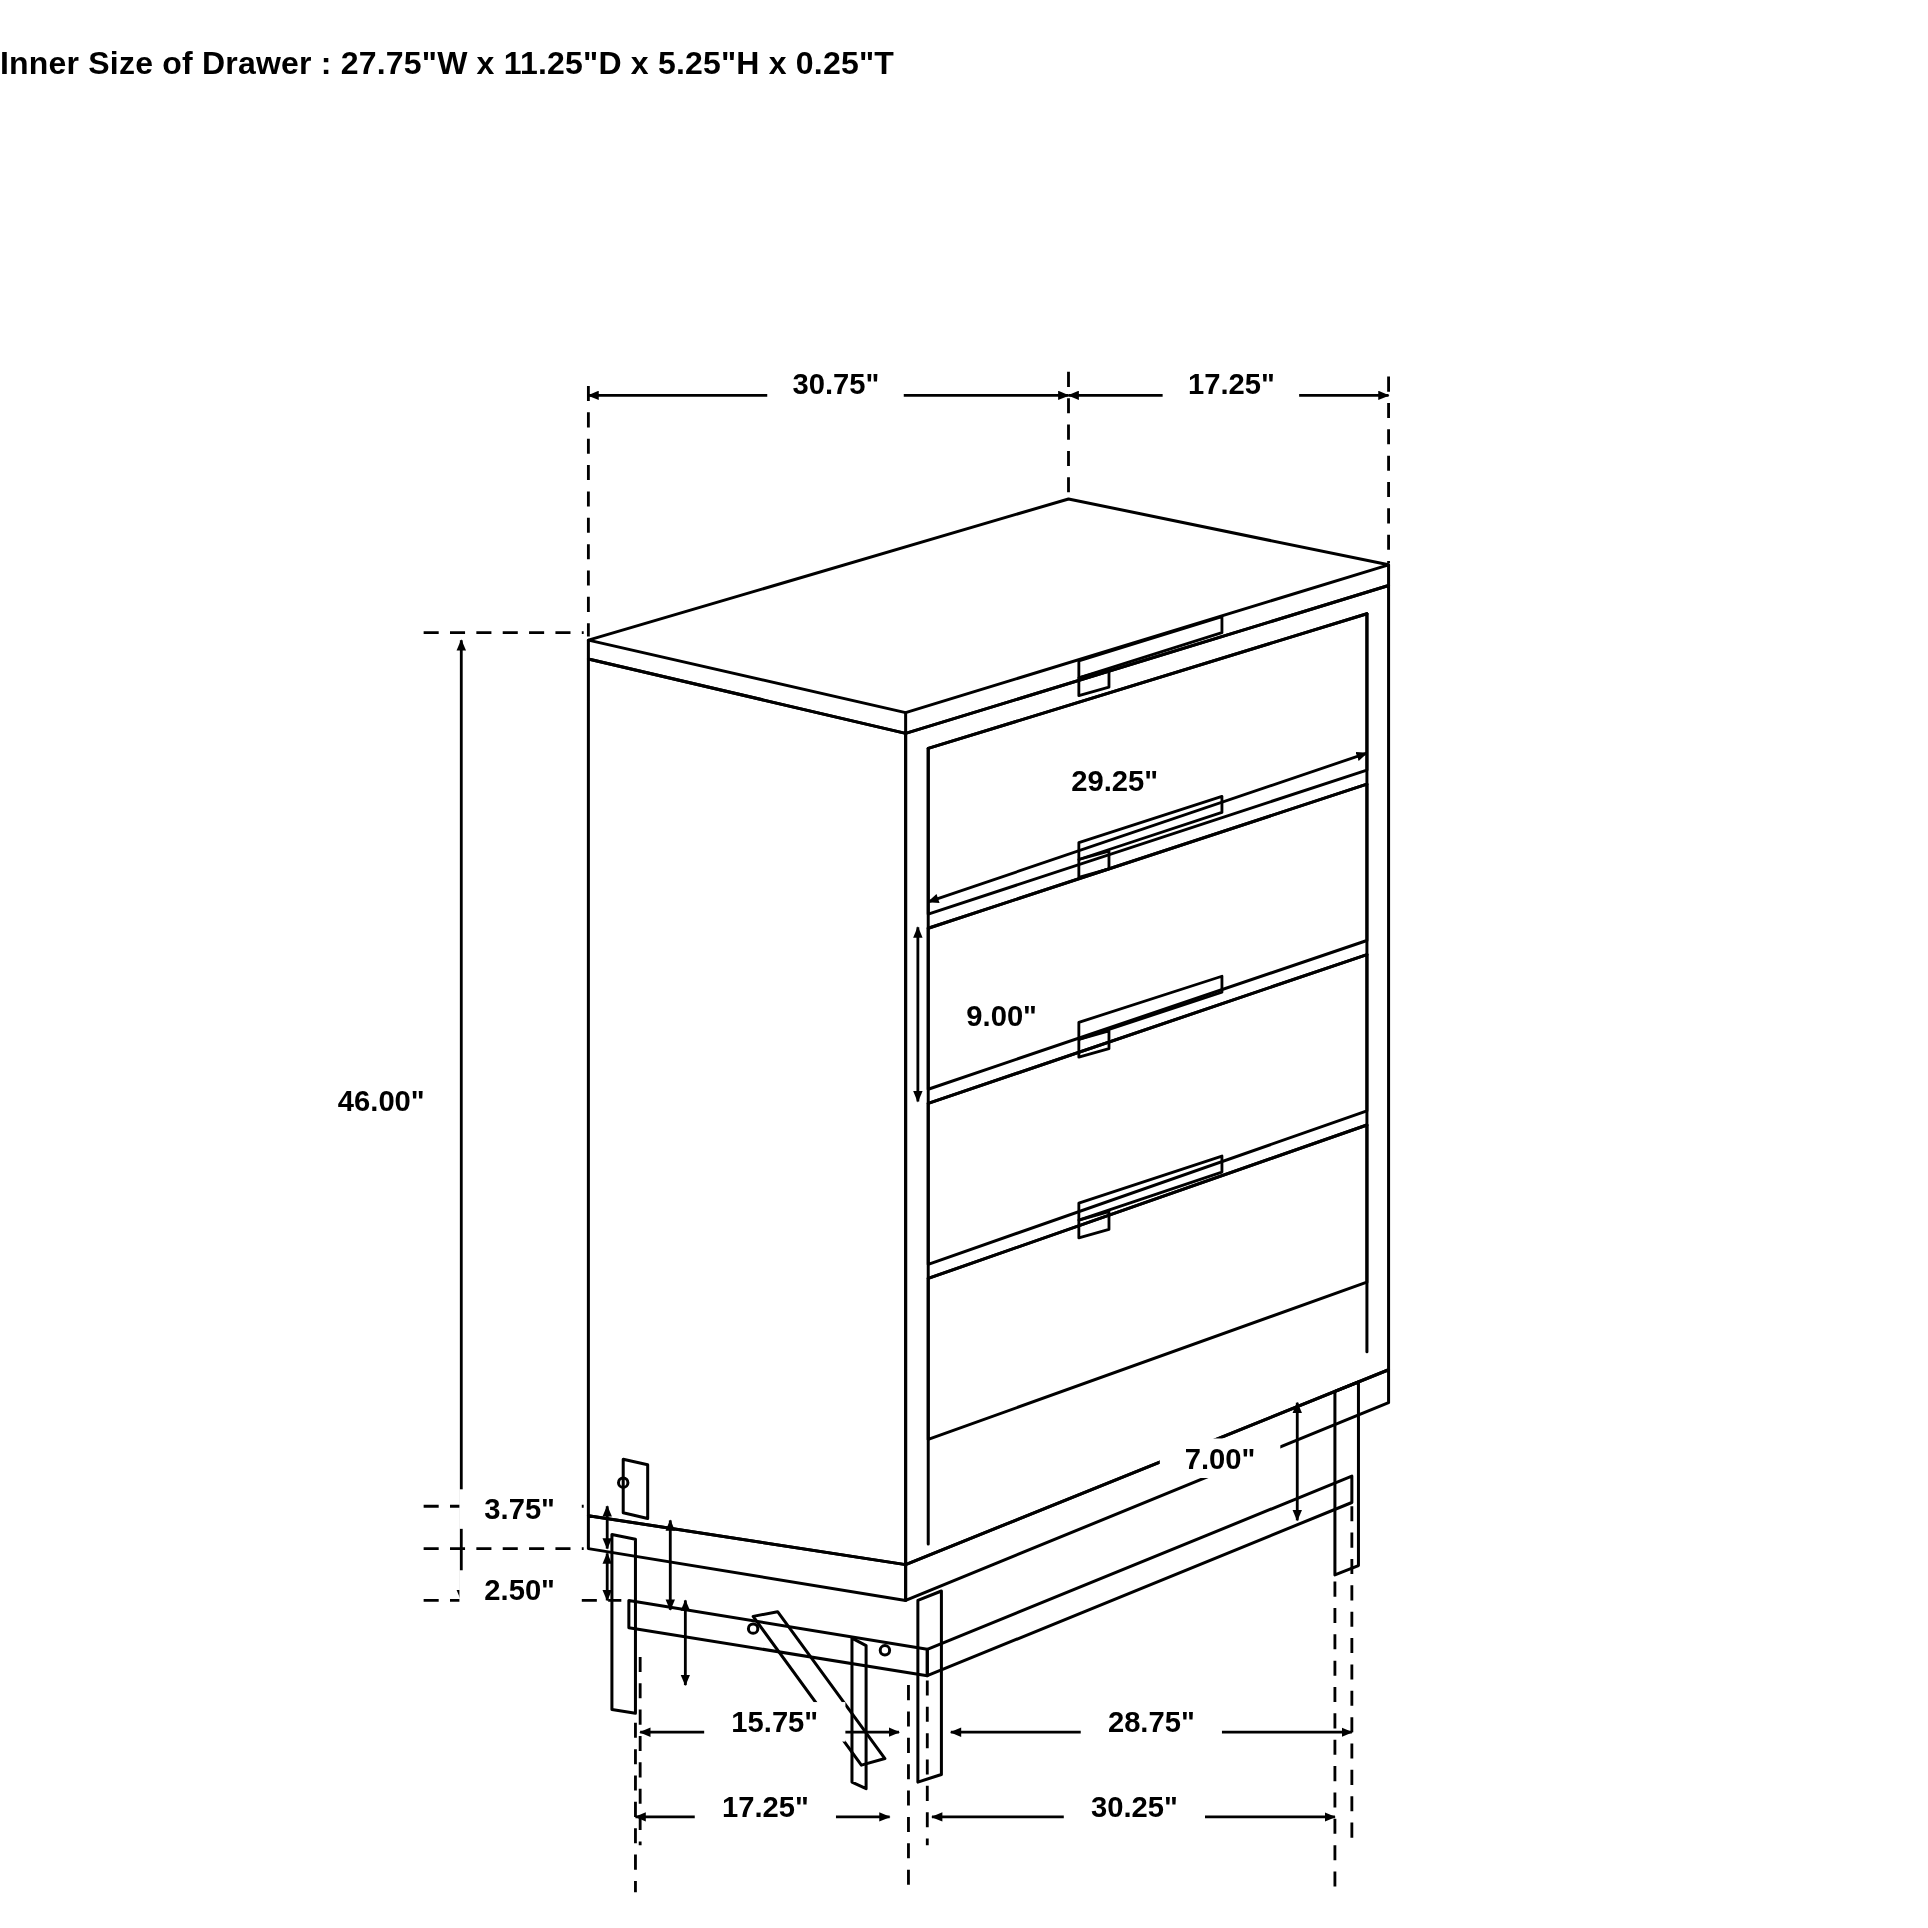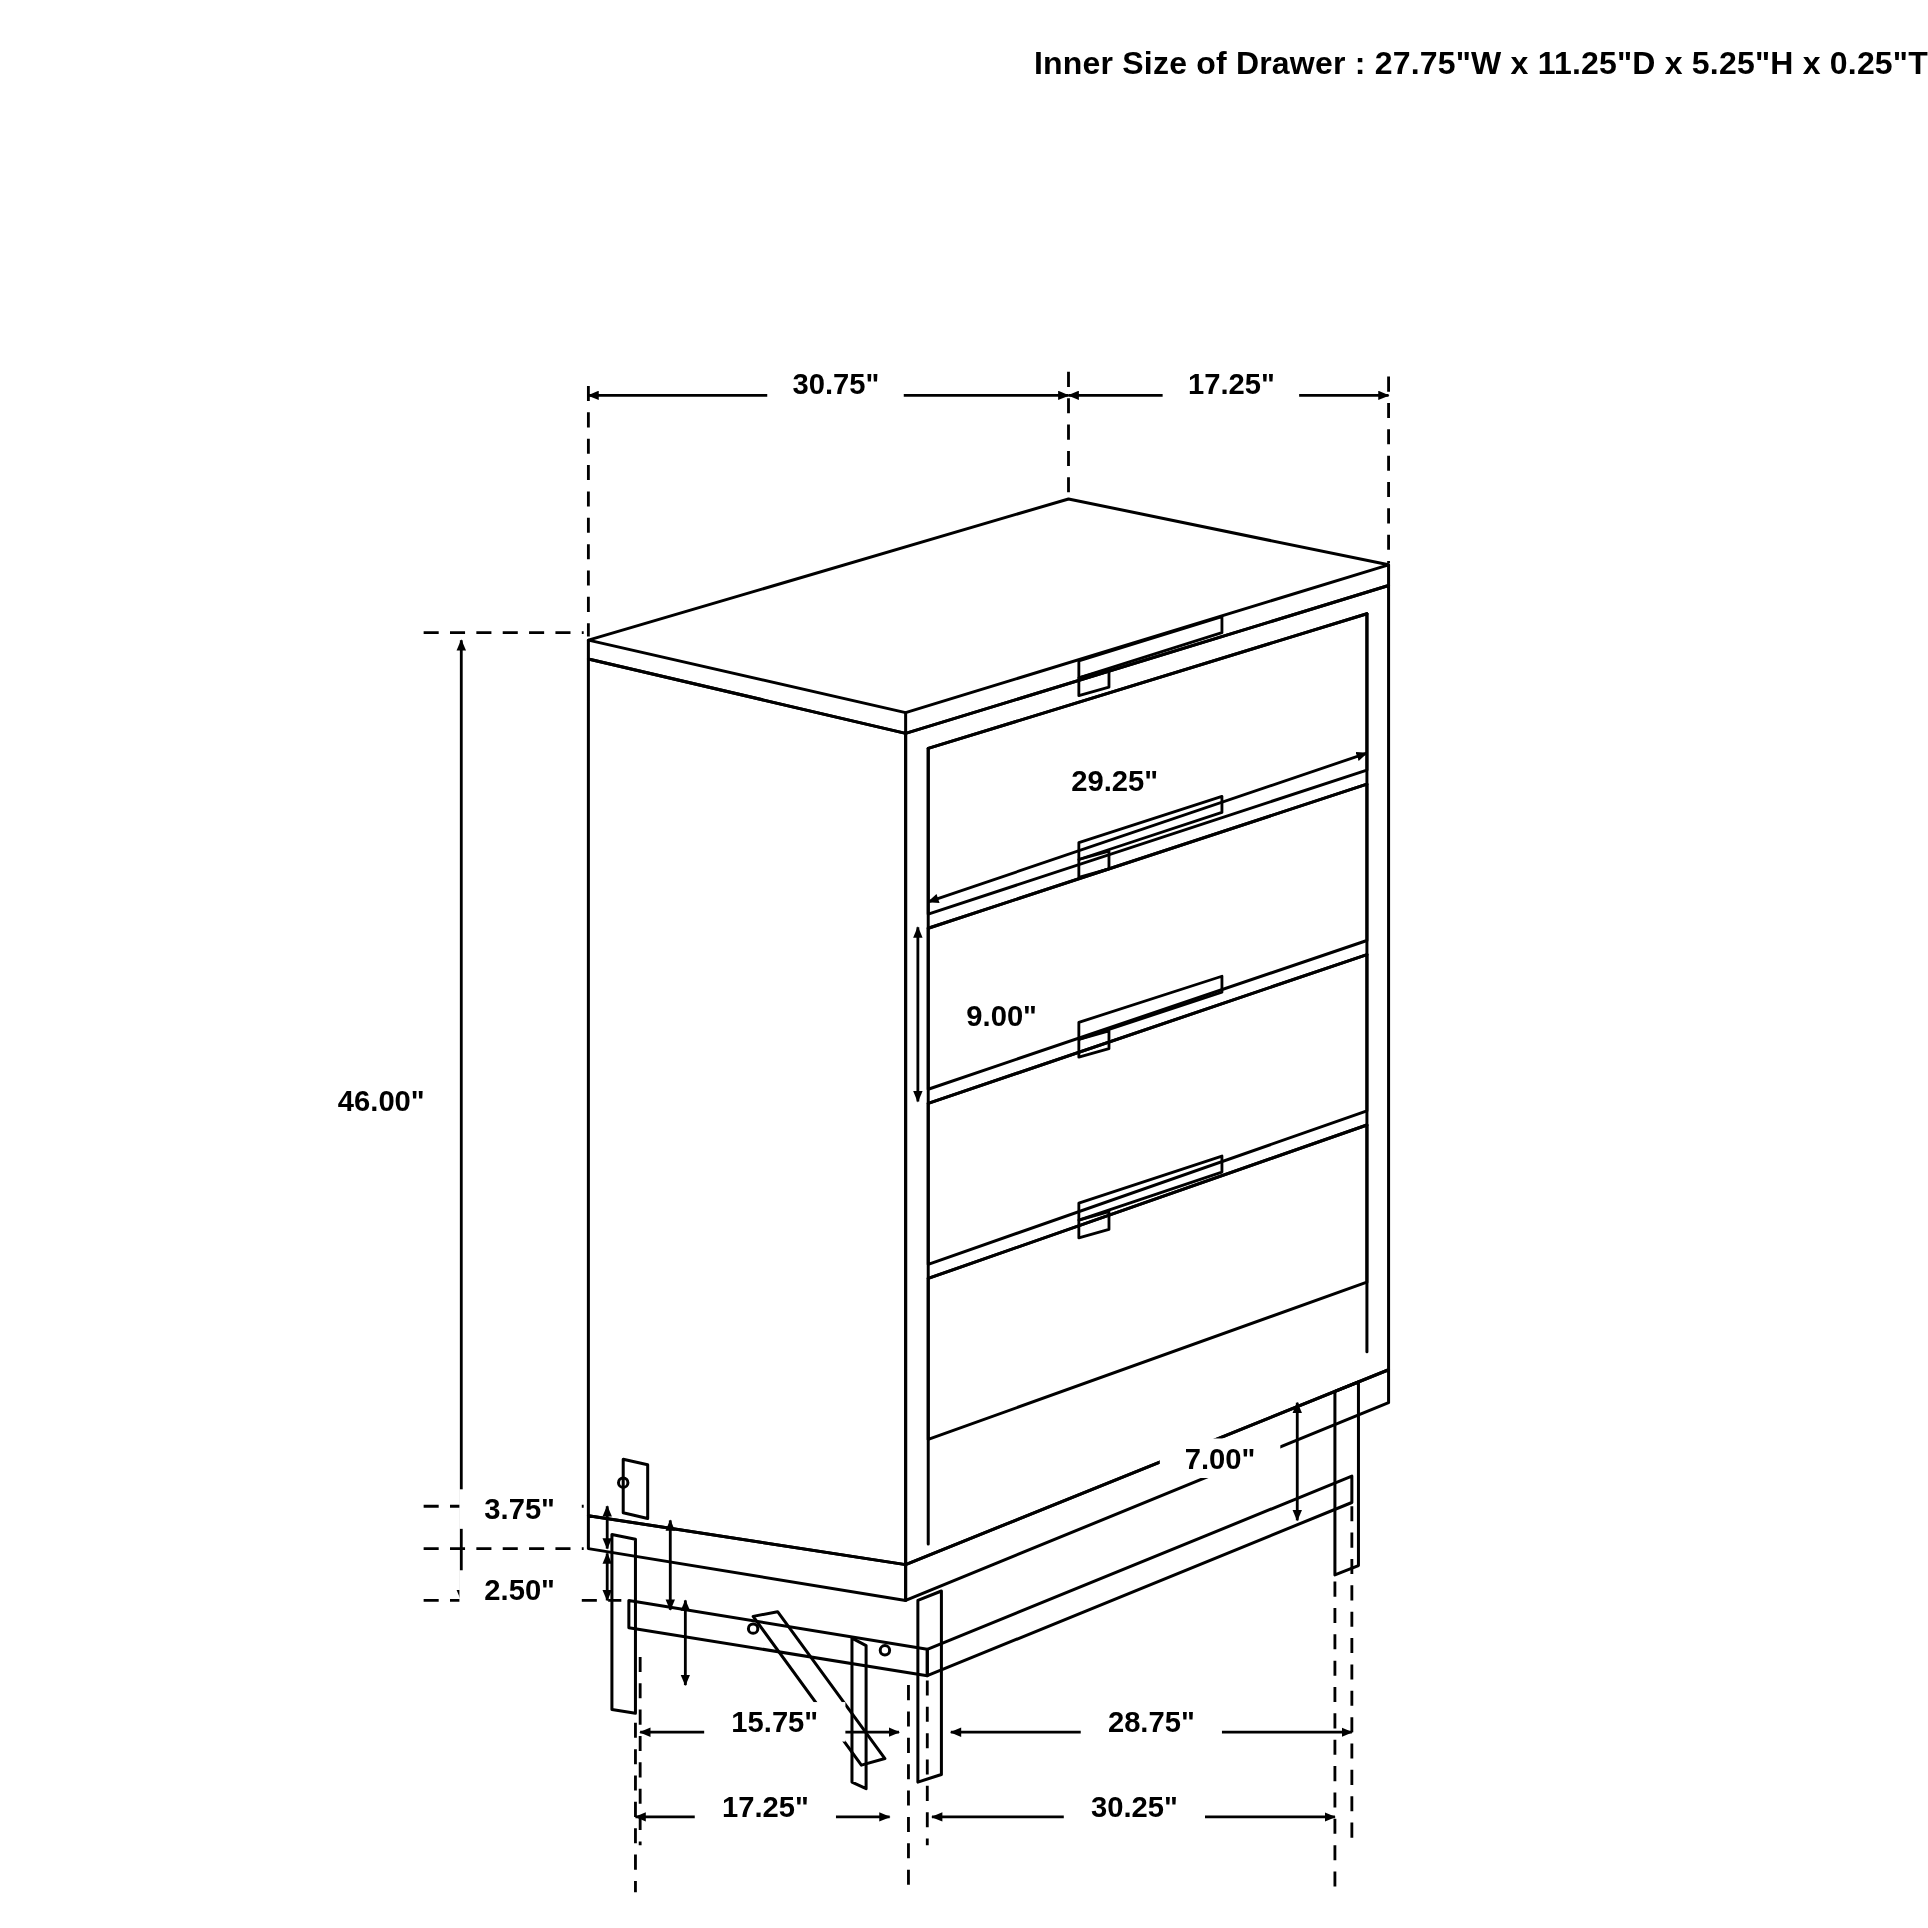--- a/index.html
+++ b/index.html
@@ -17,21 +17,21 @@
   #stage {
     position: relative;
     width: 1928px;
     height: 1928px;
   }
   #title {
     position: absolute;
     top: 45px;
     left: 0;
     width: 1928px;
-    text-align: right;
+    text-align: left;
     font-size: 32px;
     font-weight: bold;
     letter-spacing: 0.2px;
   }
   svg#drawing {
     position: absolute;
     top: 0;
     left: 0;
     width: 1928px;
     height: 1928px;

